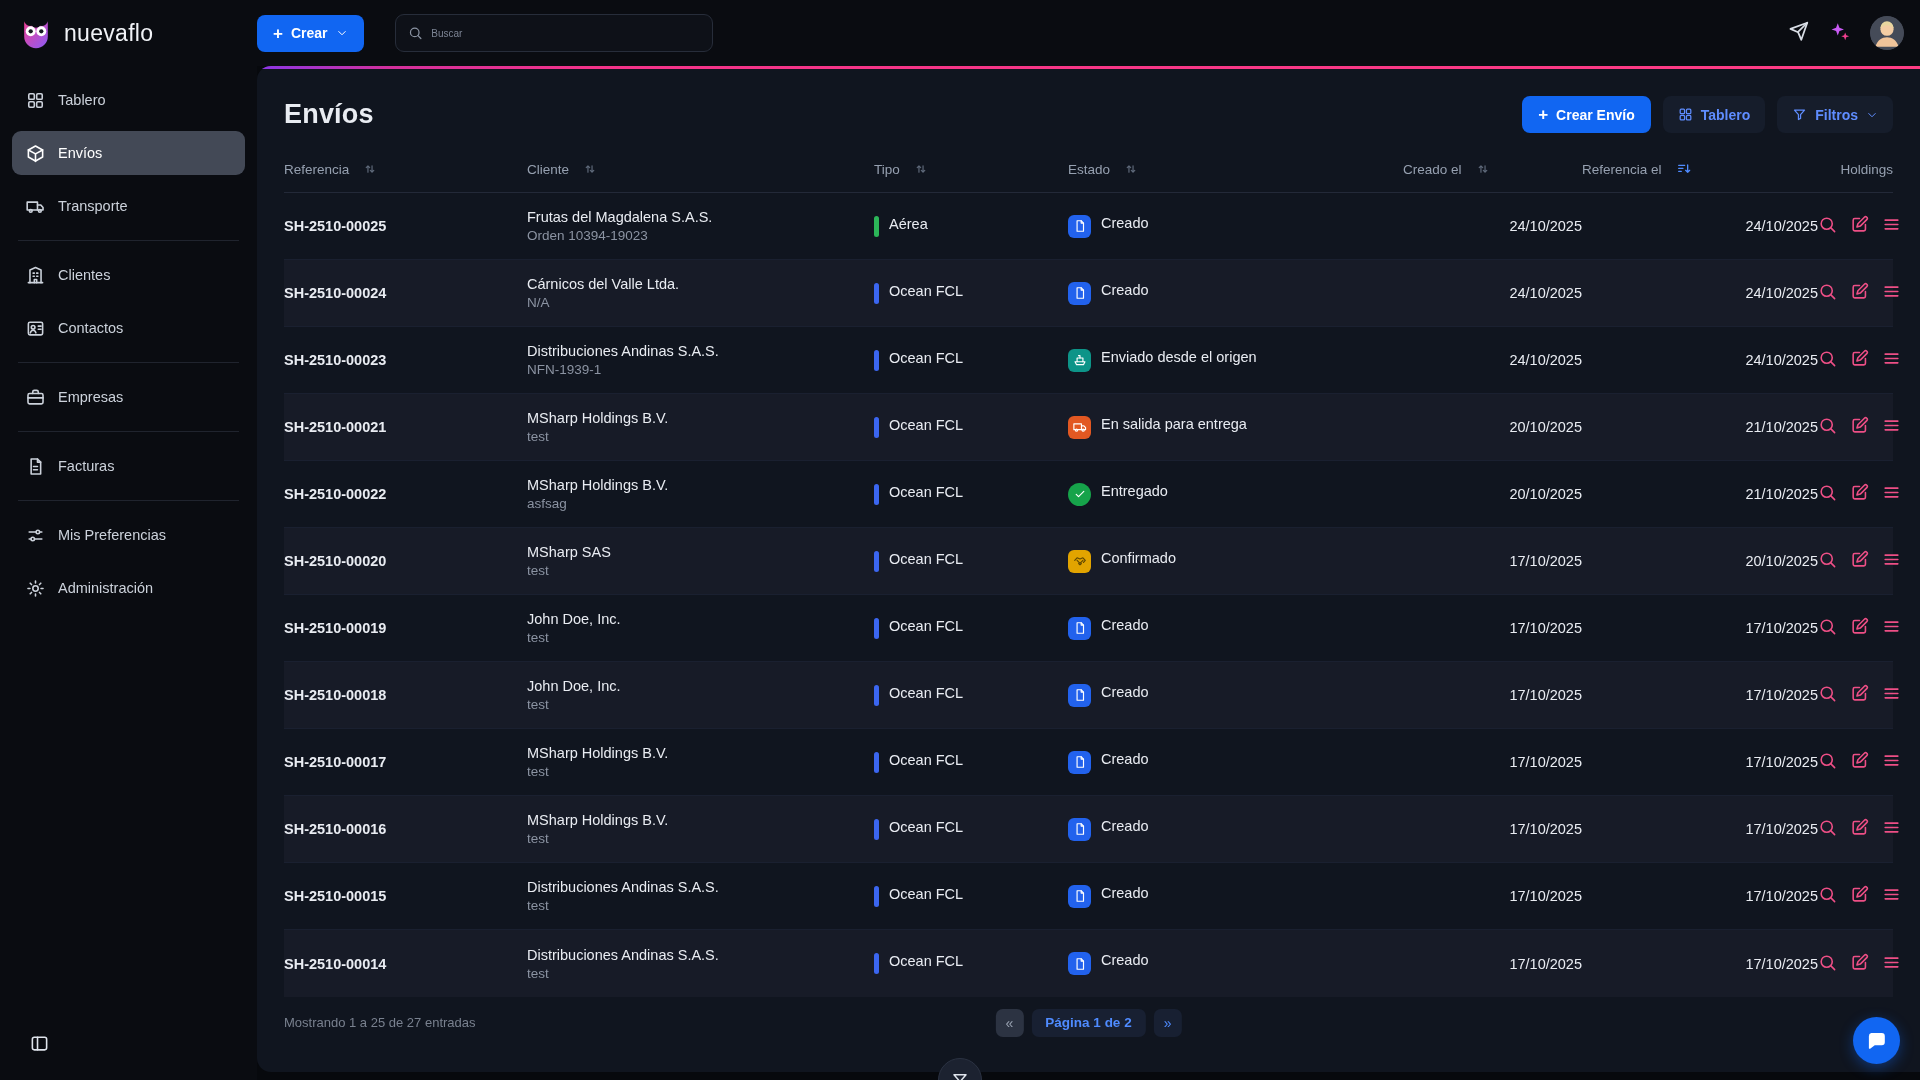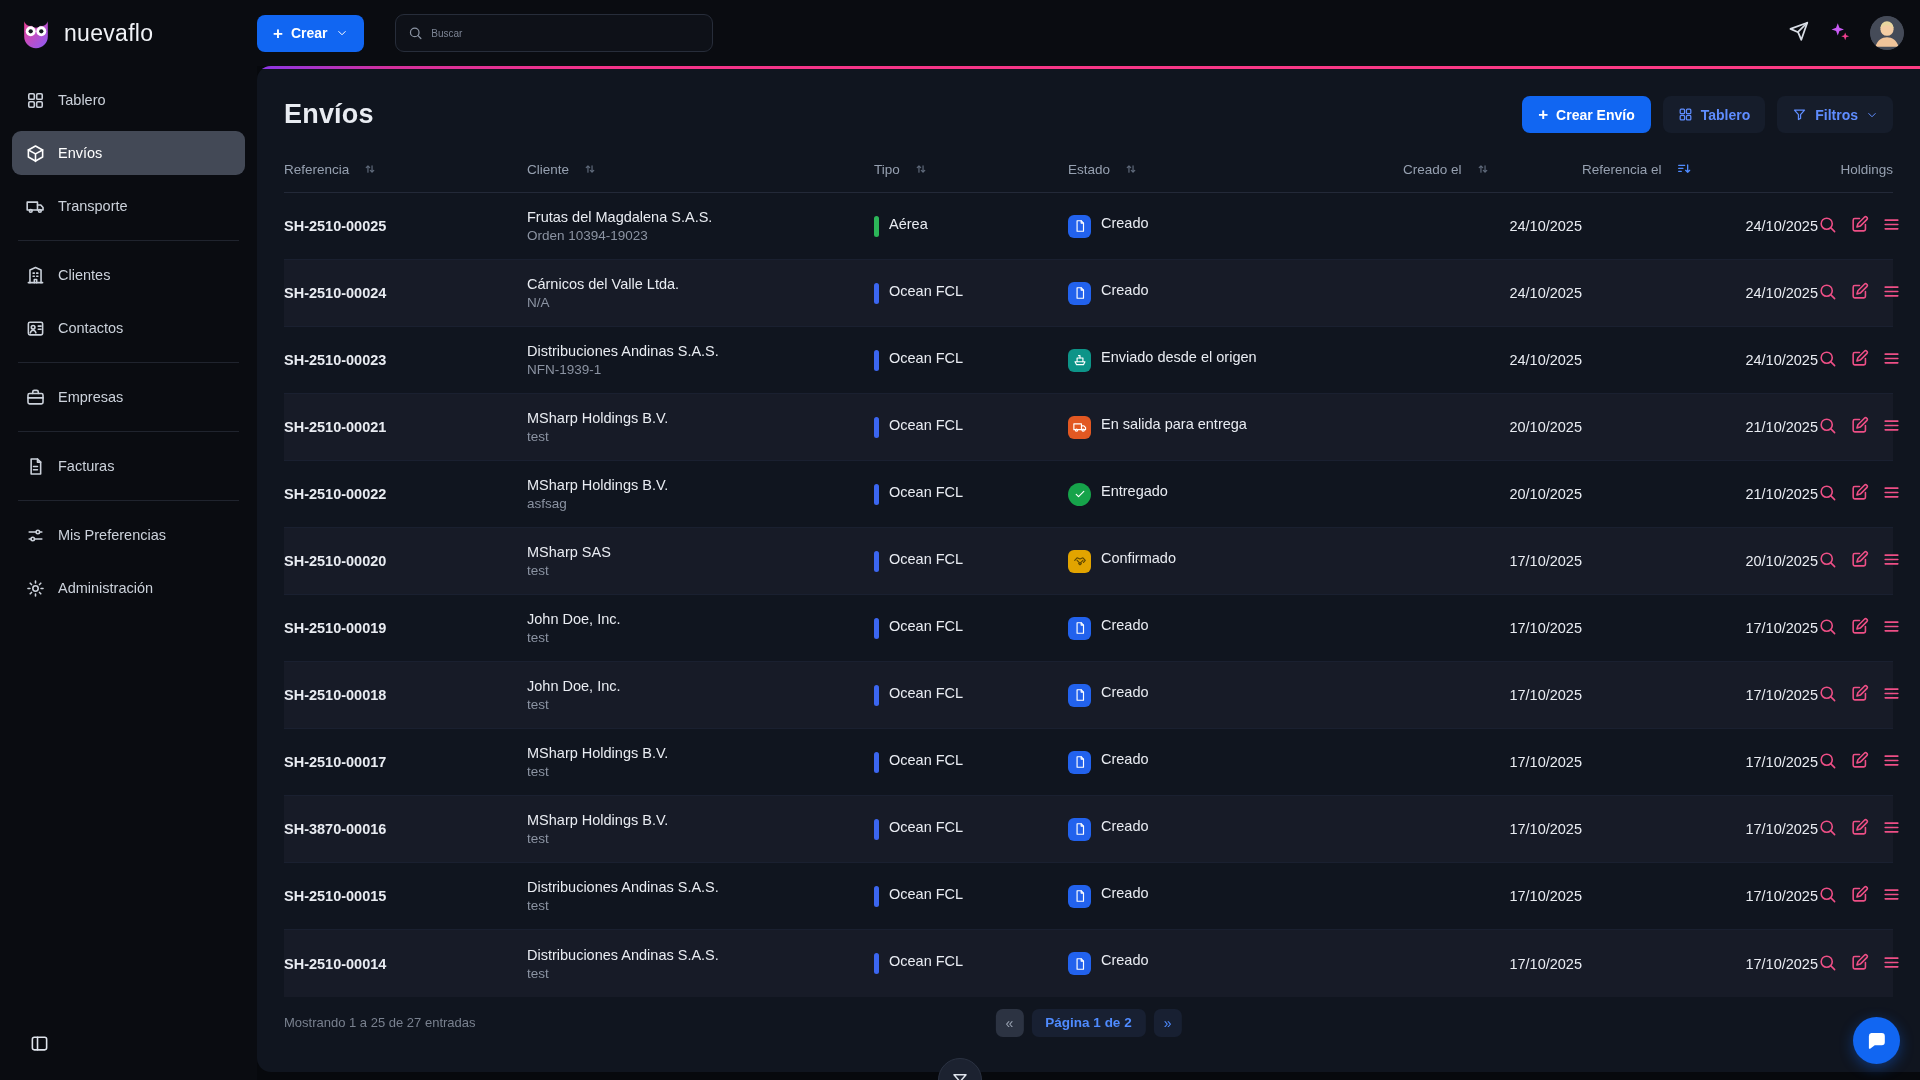--- a/index.html
+++ b/index.html
@@ -809,21 +809,21 @@
       <button class="act">
         <span data-icon="menu-icon">
                   <svg viewBox="0 0 24 24" fill="none" stroke="currentColor" stroke-width="2" stroke-linecap="round" stroke-linejoin="round">
                     <path d="M4 6.5h16M4 12h16M4 17.5h16"></path>
                   </svg>
                 </span>
       </button>
     </div>
   </div>
           <div class="trow grid-cols">
-    <div class="td ref">SH-3870-00016</div>
+    <div class="td ref">SH-2510-00016</div>
     <div class="td client">
       <div>MSharp Holdings B.V.</div>
       <div class="sub">test</div>
     </div>
     <div class="td type">
       <span class="type-bar" style="background: rgb(59, 102, 240);"></span>
       <span>Ocean FCL</span>
     </div>
     <div class="td status">
       <span class="status-ic" data-icon="document-icon" style="background: rgb(34, 98, 237); color: rgb(255, 255, 255);">

